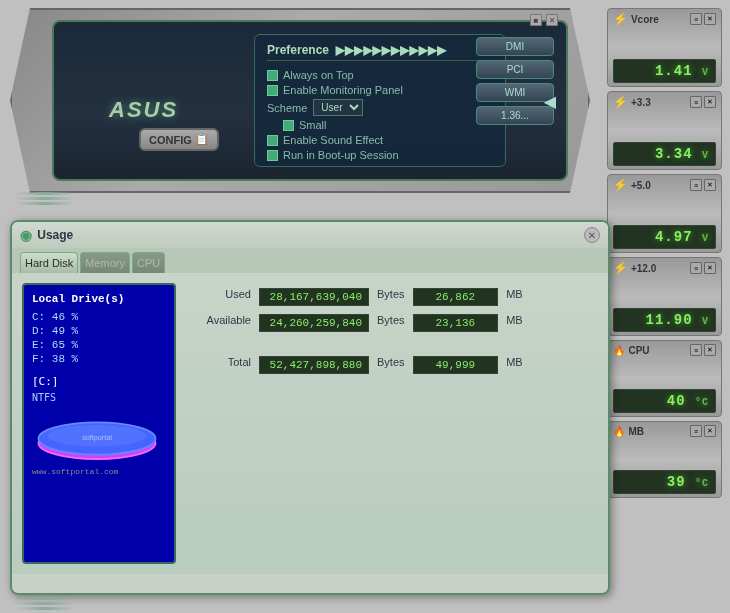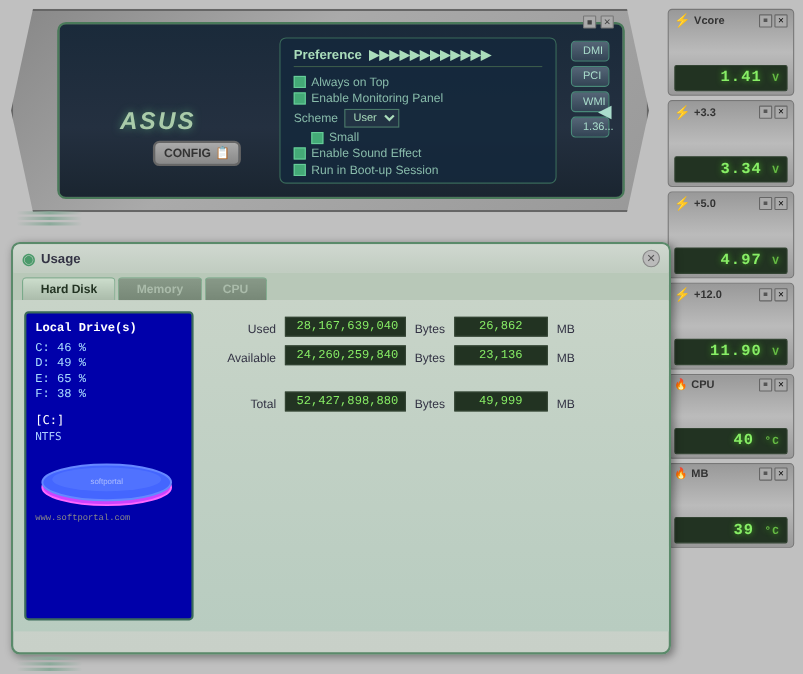--- a/index.html
+++ b/index.html
@@ -85,21 +85,21 @@
       margin-bottom: 8px;
       border-bottom: 1px solid #3a5a4a;
       padding-bottom: 3px;
     }
 
     .pref-item {
       color: #88bbaa;
       font-size: 11px;
       margin: 3px 0;
       display: flex;
-      align-items: flex-start;
+      align-items: center;
       gap: 5px;
     }
 
     .pref-checkbox {
       width: 11px;
       height: 11px;
       background: #223344;
       border: 1px solid #5a8a7a;
       display: inline-block;
       flex-shrink: 0;
@@ -147,21 +147,21 @@
 
     .nav-btn {
       background: linear-gradient(180deg, #556677 0%, #334455 100%);
       border: 1px solid #4a8a7a;
       border-radius: 4px;
       color: #aaddcc;
       font-size: 10px;
       padding: 3px 10px;
       text-align: center;
       cursor: pointer;
-      width: 35px;
+      width: 78px;
     }
 
     #nav-arrow {
       position: absolute;
       right: 10px;
       top: 50%;
       transform: translateY(-50%);
       color: #aaddcc;
       font-size: 16px;
       cursor: pointer;
@@ -295,23 +295,23 @@
 
     
     #usage-tabs {
       display: flex;
       gap: 2px;
       padding: 4px 8px 0;
       background: #b8c8b8;
     }
 
     .usage-tab {
-      padding: 4px 16px;
-      font-size: 11px;
-      font-weight: bold;
+      padding: 4px 4px;
+      font-size: 11px;
+      font-weight: normal;
       border-radius: 4px 4px 0 0;
       cursor: pointer;
       border: 1px solid #7aaa8a;
       border-bottom: none;
     }
 
     .usage-tab.active {
       background: linear-gradient(180deg, #ccddcc 0%, #aabbaa 100%);
       color: #223322;
     }
@@ -359,21 +359,21 @@
     #stats-panel {
       flex: 1;
       display: flex;
       flex-direction: column;
       gap: 8px;
       padding: 5px;
     }
 
     .stat-row {
       display: flex;
-      align-items: flex-end;
+      align-items: flex-start;
       gap: 8px;
     }
 
     .stat-label {
       font-size: 11px;
       color: #334;
       width: 60px;
       text-align: right;
     }
 

